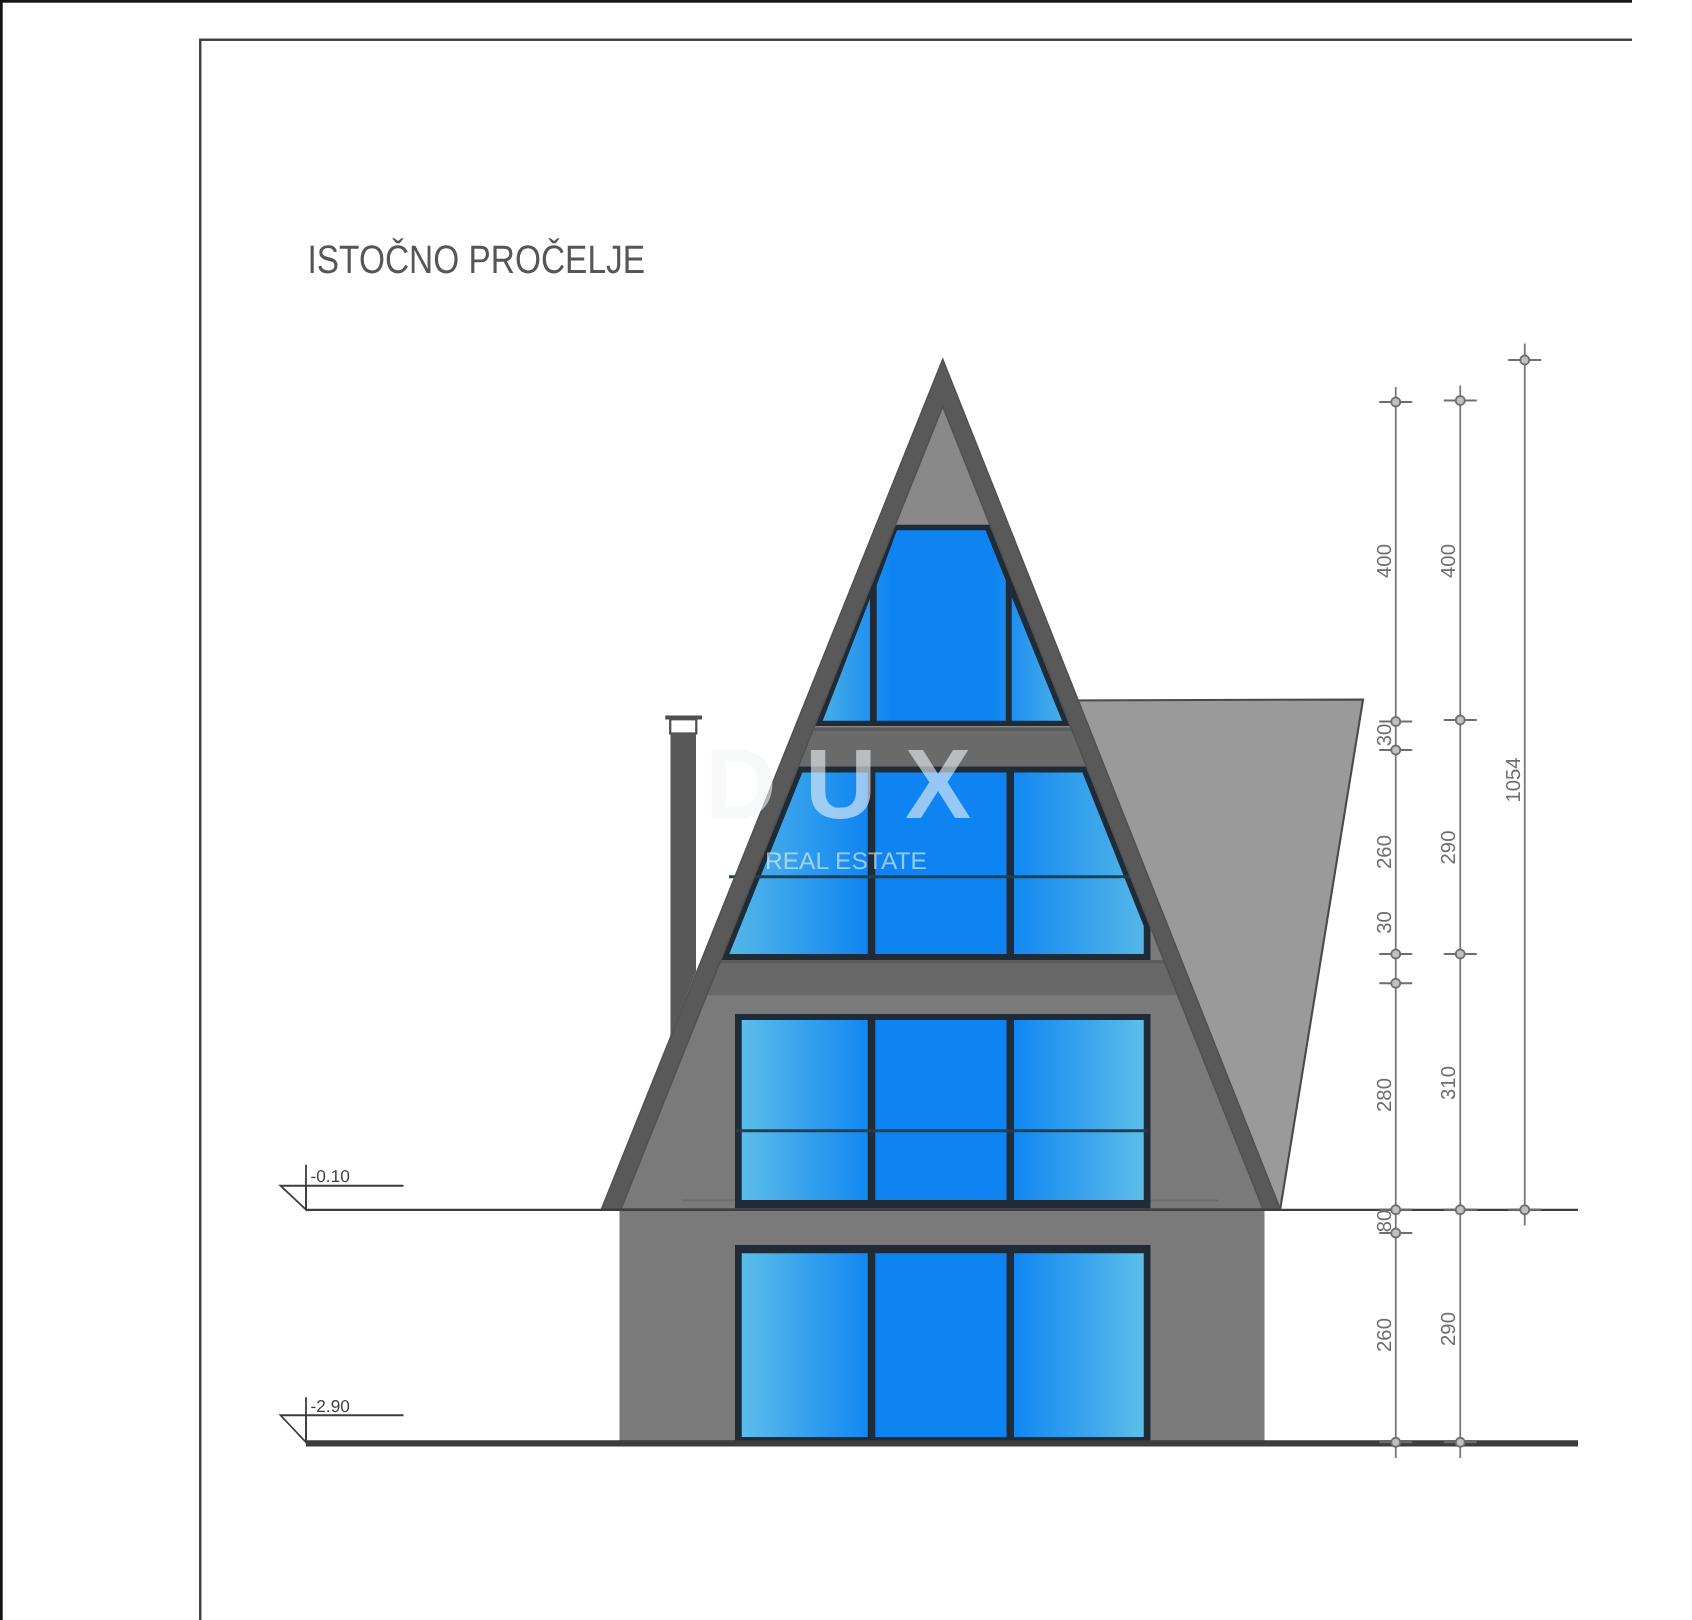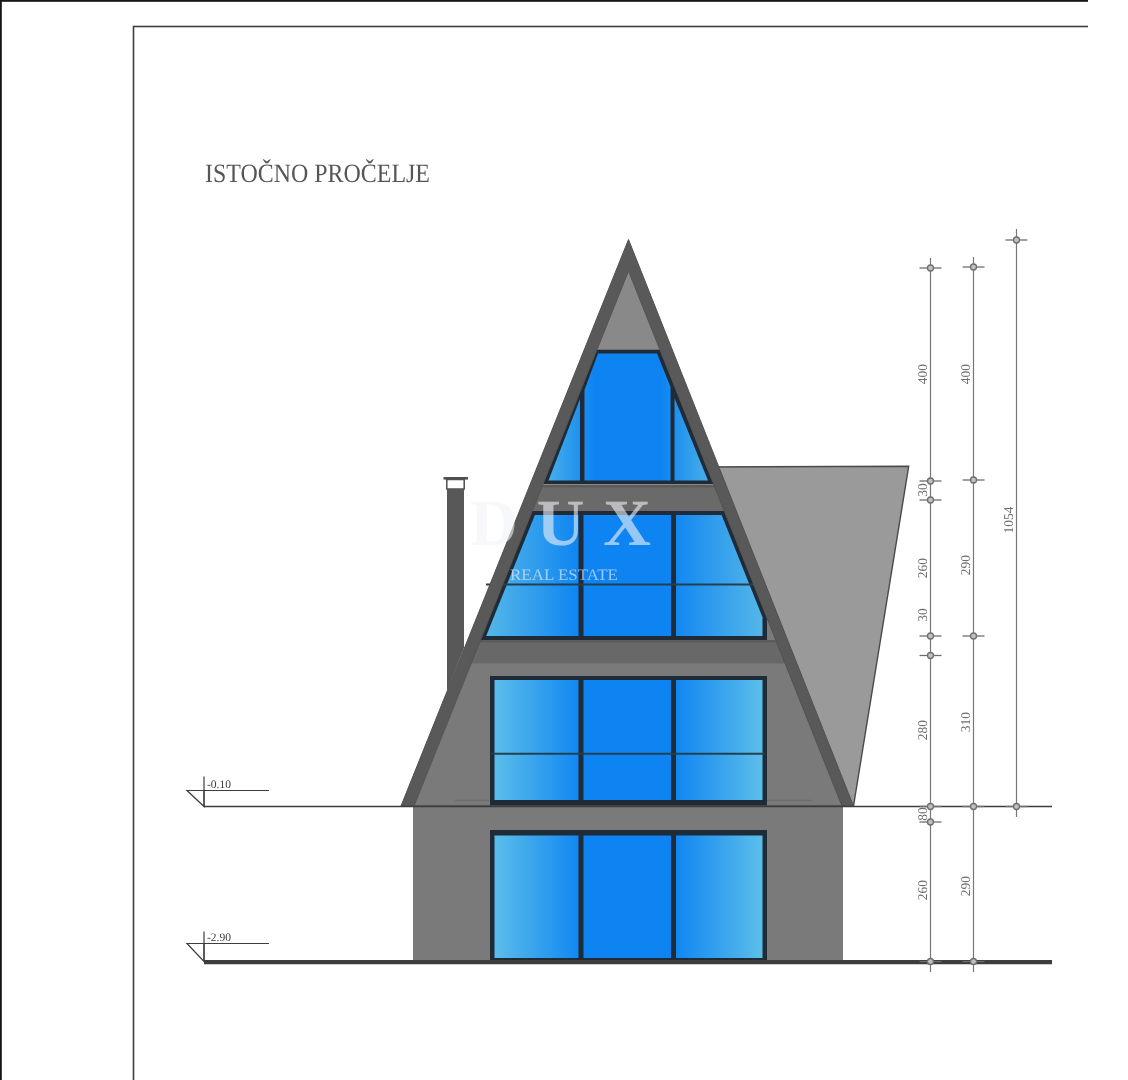--- a/index.html
+++ b/index.html
@@ -1,17 +1,17 @@
 <!DOCTYPE html>
 <html><head>
 <meta charset="utf-8">
 <style>
   html,body{margin:0;padding:0;background:#ffffff;}
   #page{position:relative;width:1088px;height:1080px;overflow:hidden;background:#ffffff;transform:translateZ(0);
-        font-family:Liberation Serif, serif;}
+        font-family:Liberation Sans, sans-serif;}
   svg{position:absolute;left:0;top:0;} svg text{text-rendering:geometricPrecision;}
 </style>
 </head>
 <body>
 <div id="page">
 <svg width="1128" height="1080" viewBox="0 0 1128 1080">
   <defs>
     <linearGradient id="glassTop" x1="544" x2="712" y1="0" y2="0" gradientUnits="userSpaceOnUse">
       <stop offset="0" stop-color="#4db2e8"></stop>
           <stop offset="0.30" stop-color="#0d84f2"></stop>

